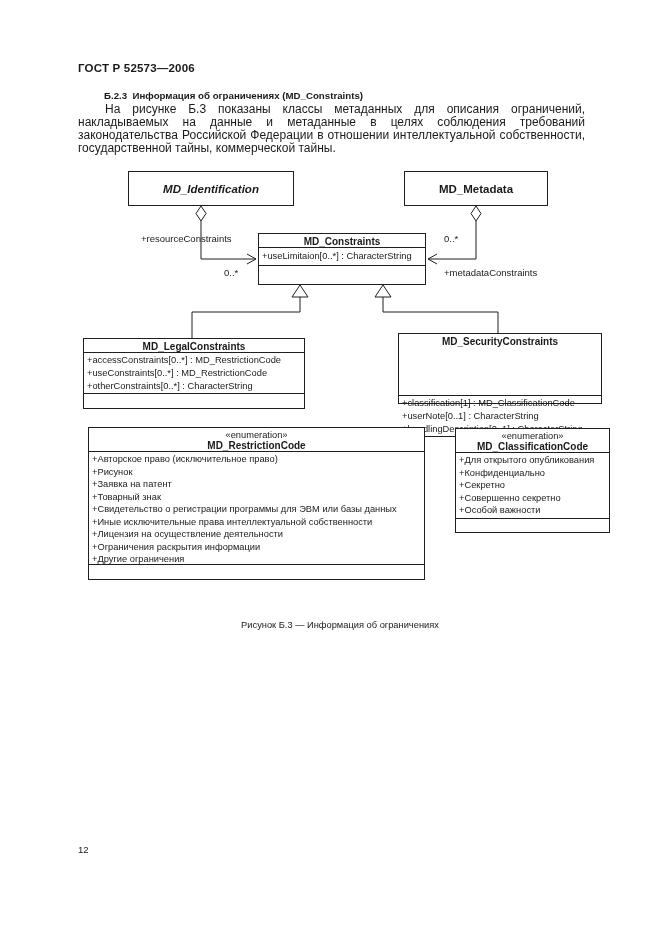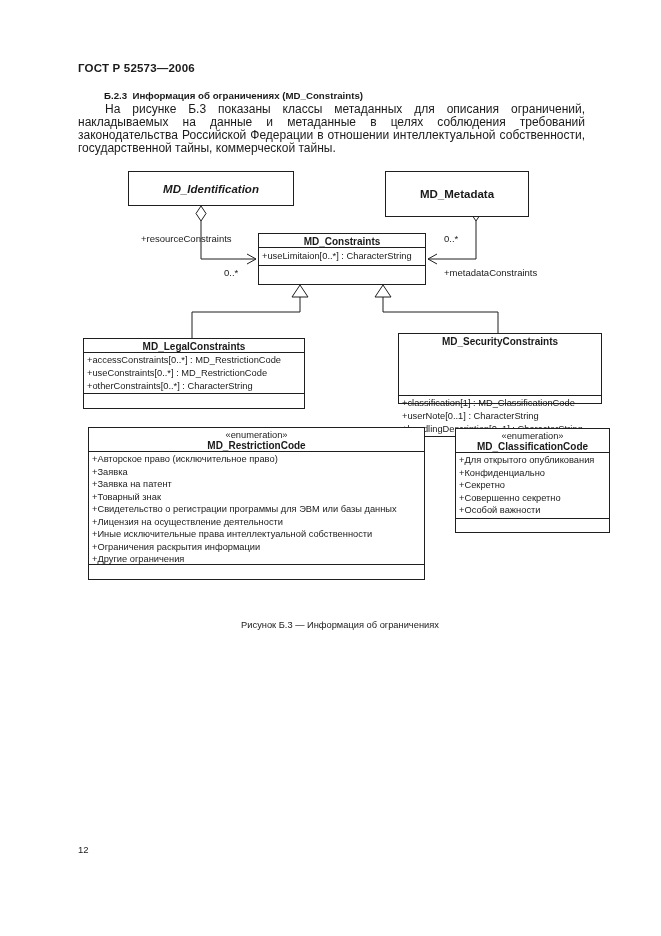--- a/index.html
+++ b/index.html
@@ -23,21 +23,21 @@
   .uml-top-title{font-weight:bold;text-align:center;font-size:11.5px;display:flex;align-items:center;justify-content:center;height:100%;}
   .italic{font-style:italic;}
   .uml-compartment{border-top:1px solid #1f1f1f;box-sizing:border-box;overflow:hidden;}
   .uml-attr,.uml-item{font-size:9.3px;line-height:13px;padding-left:3px;white-space:nowrap;overflow:hidden;}
   .uml-item{line-height:12.5px;}
   .uml-stereotype{text-align:center;font-size:9.3px;padding-top:2px;}
   .assoc-label{position:absolute;font-size:9.5px;z-index:1;}
 
   
   #box-identification{left:128px;top:171px;width:166px;height:35px;}
-  #box-metadata{left:385px;top:171px;width:144px;height:46px;}
+  #box-metadata{left:404px;top:171px;width:144px;height:35px;}
   #box-constraints{left:258px;top:233px;width:168px;height:52px;}
   #box-constraints .attrs{height:18px;display:flex;align-items:center;text-align:right;}
   #box-constraints .empty{height:17px;}
   #box-legal{left:83px;top:338px;width:222px;height:71px;}
   #box-legal .attrs{height:41px;padding-top:1px;}
   #box-legal .empty{height:14px;}
   #box-security{left:398px;top:333px;width:204px;height:71px;}
   #box-security .attrs{height:41px;padding-top:1px;margin-top:48px;}
   #box-security .empty{height:14px;}
   #box-restriction{left:88px;top:427px;width:337px;height:153px;}
@@ -118,26 +118,26 @@
       <div class="uml-attr">+handlingDescription[0..1] : CharacterString</div>
     </div>
     <div class="uml-compartment empty"></div>
   </div>
 
   <div class="uml-box" id="box-restriction">
     <div class="uml-stereotype">«enumeration»</div>
     <div class="uml-classname" style="padding-top:0;">MD_RestrictionCode</div>
     <div class="uml-compartment items">
       <div class="uml-item">+Авторское право (исключительное право)</div>
-      <div class="uml-item">+Заявка</div>
+      <div class="uml-item">+Рисунок</div>
       <div class="uml-item">+Заявка на патент</div>
       <div class="uml-item">+Товарный знак</div>
       <div class="uml-item">+Свидетельство о регистрации программы для ЭВМ или базы данных</div>
+      <div class="uml-item">+Иные исключительные права интеллектуальной собственности</div>
       <div class="uml-item">+Лицензия на осуществление деятельности</div>
-      <div class="uml-item">+Иные исключительные права интеллектуальной собственности</div>
       <div class="uml-item">+Ограничения раскрытия информации</div>
       <div class="uml-item">+Другие ограничения</div>
     </div>
     <div class="uml-compartment empty"></div>
   </div>
 
   <div class="uml-box" id="box-classification">
     <div class="uml-stereotype">«enumeration»</div>
     <div class="uml-classname" style="padding-top:0;">MD_ClassificationCode</div>
     <div class="uml-compartment items">

